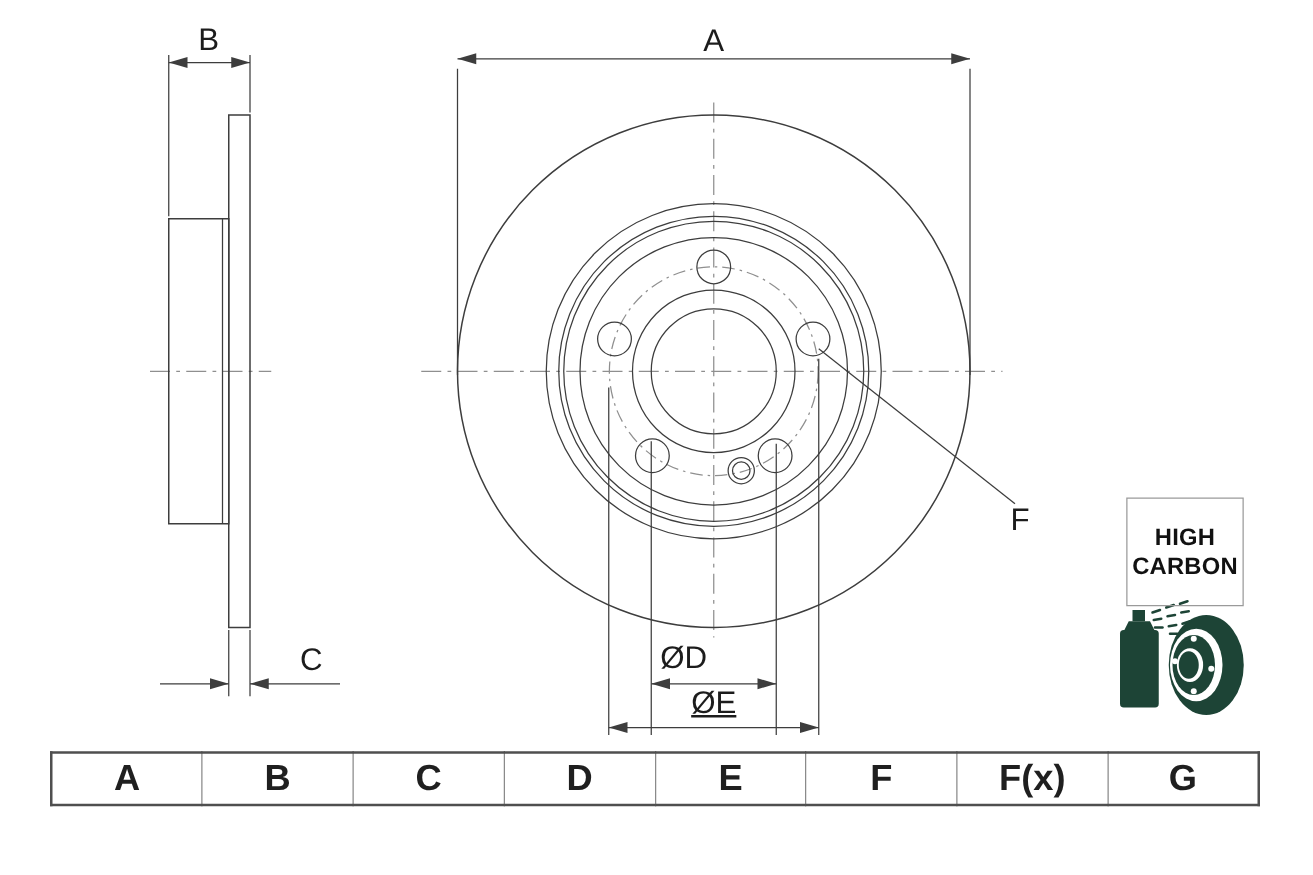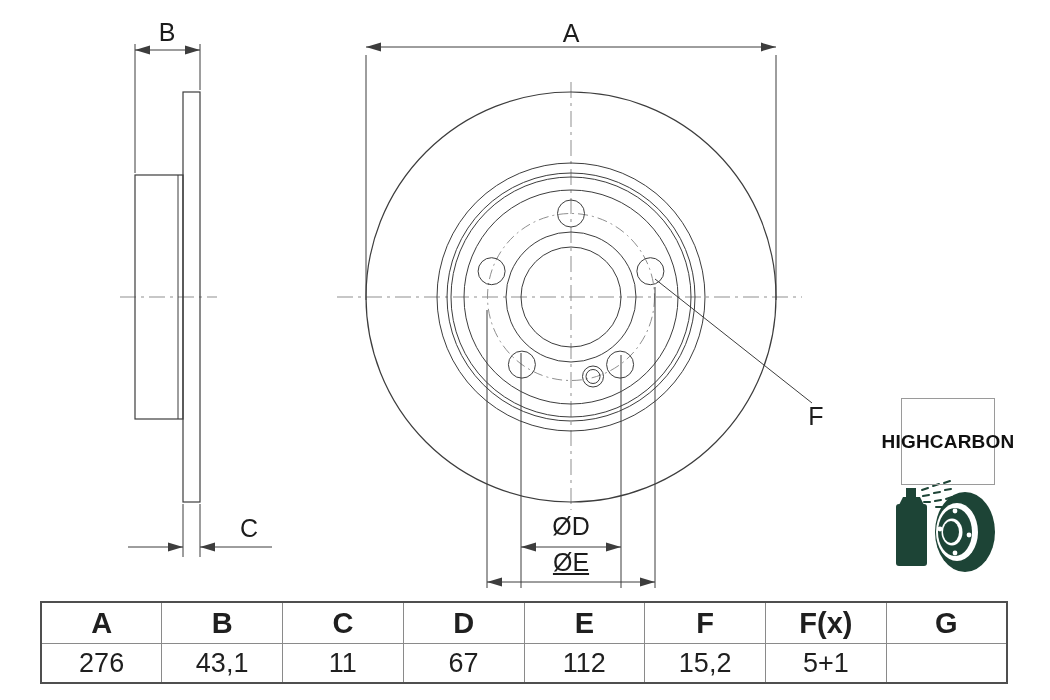--- a/index.html
+++ b/index.html
@@ -8,26 +8,26 @@
     font-family:"Liberation Sans", sans-serif;overflow:hidden;
   }
   #drawing-svg{position:absolute;left:0;top:0;}
   .dim-label{
     position:absolute;width:54px;text-align:center;
     font-size:25px;color:#1c1c1c;line-height:1;
   }
   #label-a{left:544px;top:21px;}
   #label-b{left:140px;top:20px;}
   #label-c{left:222px;top:516px;}
-  #label-dd{left:544px;top:514px;}
+  #label-dd{left:520px;top:514px;}
   #label-de{left:544px;top:550px;text-decoration:underline;}
   #label-f{left:789px;top:404px;}
   #hc-badge{
     position:absolute;left:901px;top:398px;width:92px;height:85px;
-    border:1px solid #9a9a9a;display:flex;flex-direction:row;
+    border:1px solid #9a9a9a;display:flex;flex-direction:column;
     align-items:center;justify-content:center;
   }
   #hc-badge .hc-line{
     font-size:19px;font-weight:bold;color:#111;line-height:23px;letter-spacing:.2px;
   }
   #spec-table{
     position:absolute;left:40px;top:601px;width:968px;
     border-collapse:collapse;table-layout:fixed;
     border:2px solid #4f4f4f;
   }
@@ -172,24 +172,14 @@
       <tr>
     <th>A</th>
     <th>B</th>
     <th>C</th>
     <th>D</th>
     <th>E</th>
     <th>F</th>
     <th>F(x)</th>
     <th>G</th>
   </tr>
-  <tr>
-    <td>276</td>
-    <td>43,1</td>
-    <td>11</td>
-    <td>67</td>
-    <td>112</td>
-    <td>15,2</td>
-    <td>5+1</td>
-    <td></td>
-  </tr>
 </tbody>
   </table>
 
 </body></html>

